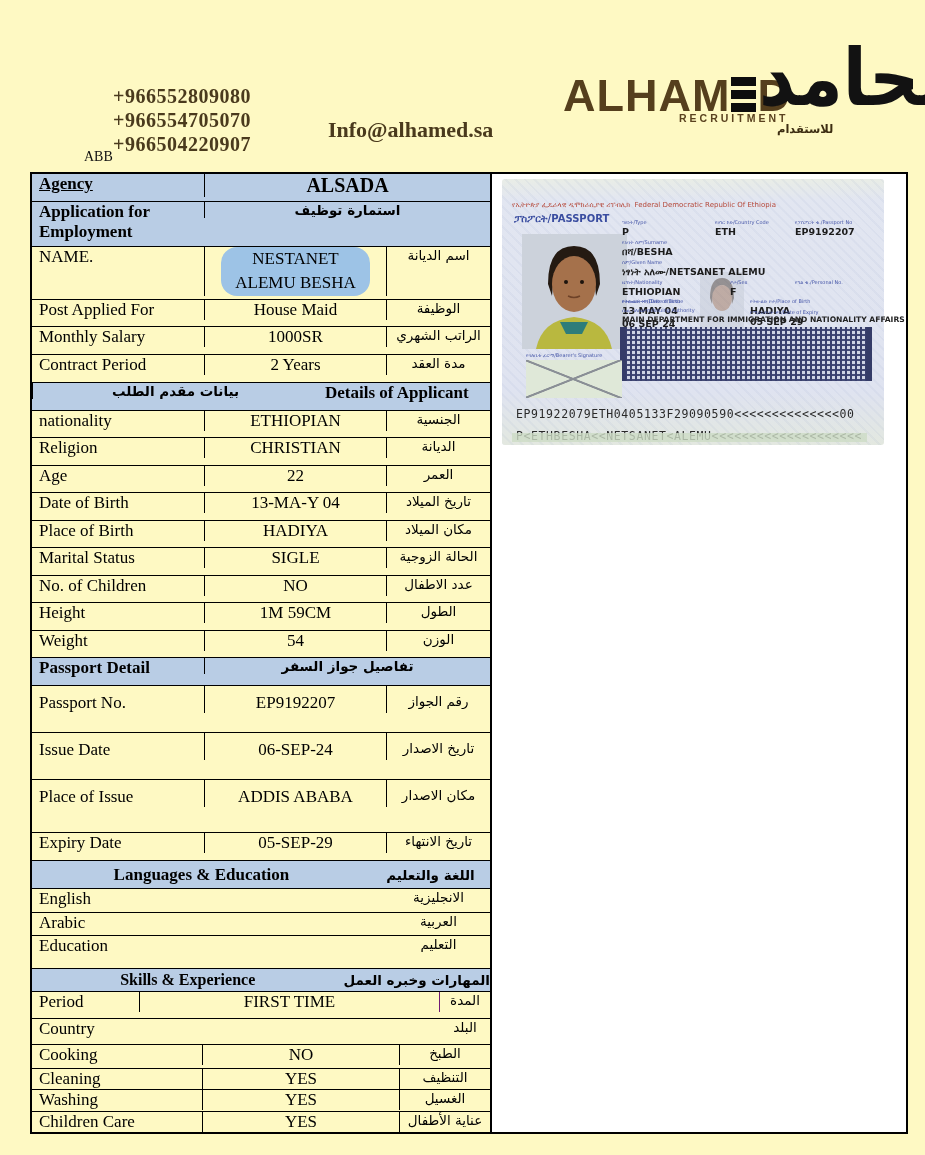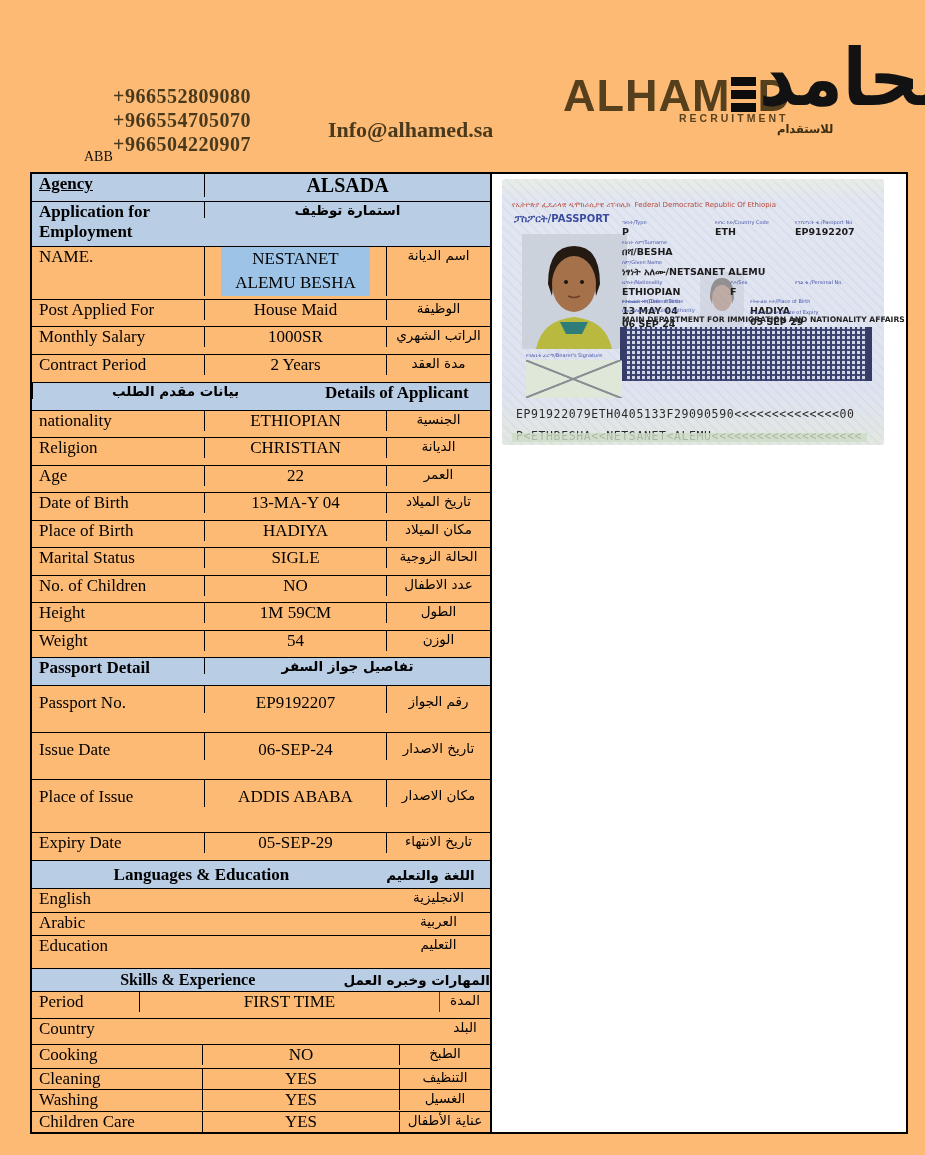--- a/index.html
+++ b/index.html
@@ -1,16 +1,16 @@
 <!DOCTYPE html>
 <html><head>
 <meta charset="utf-8">
 <style>
   html,body{margin:0;padding:0;background:#fff;}
-  .page{position:relative;width:925px;height:1155px;background:#fdba74;overflow:hidden;
+  .page{position:relative;width:925px;height:1155px;background:#fef9c3;overflow:hidden;
         font-family:"Liberation Serif",serif;color:#000;}
 
   
   .phones{position:absolute;left:113px;top:84px;font-size:20px;font-weight:bold;
           color:#4a3a1d;line-height:24px;letter-spacing:.5px;}
   .abb{position:absolute;left:84px;top:149px;font-size:14px;color:#111;}
   .email{position:absolute;left:328px;top:117px;font-size:22px;font-weight:bold;color:#4a3a1d;}
   .logo{position:absolute;left:563px;top:52px;width:352px;height:118px;}
   .logo-latin{position:absolute;left:0;top:18px;font-family:"Liberation Sans",sans-serif;
               font-size:45px;font-weight:800;color:#553f1d;letter-spacing:1px;white-space:nowrap;}
@@ -36,21 +36,21 @@
       justify-content:center;text-align:center;font-size:17px;}
   .c3{flex:1;justify-content:center;text-align:center;}
   .ar{font-family:"DejaVu Sans",sans-serif;font-size:13.5px;}
   .cmerge{flex:1;border-left:1px solid #000;justify-content:center;text-align:center;}
   .blue{background:#b9cde5;}
   .b{font-weight:bold;}
   .u{text-decoration:underline;}
   .big{font-size:20px;}
   .top .c{align-items:flex-start;padding-top:7px;}
   .namecell{padding:0 16px;line-height:1.45;}
-  .hl{background:#9dc3e6;padding:0 2px;}
+  .hl{background:#9dc3e6;padding:0 2px;border-radius:16px;}
   
   .mrow{background:#b9cde5;font-weight:bold;align-items:center;}
   .men{flex:0 0 74%;text-align:center;font-size:17px;}
   .men2{flex:0 0 68%;text-align:center;font-size:16px;}
   .mar{flex:1;text-align:center;}
   
   .c1p{width:107px;padding-left:7px;font-size:17px;}
   .c2p{width:301px;border-left:1px solid #000;border-right:1px solid #701a75;
        justify-content:center;text-align:center;font-size:17px;}
   .c3p{flex:1;justify-content:center;text-align:center;}

